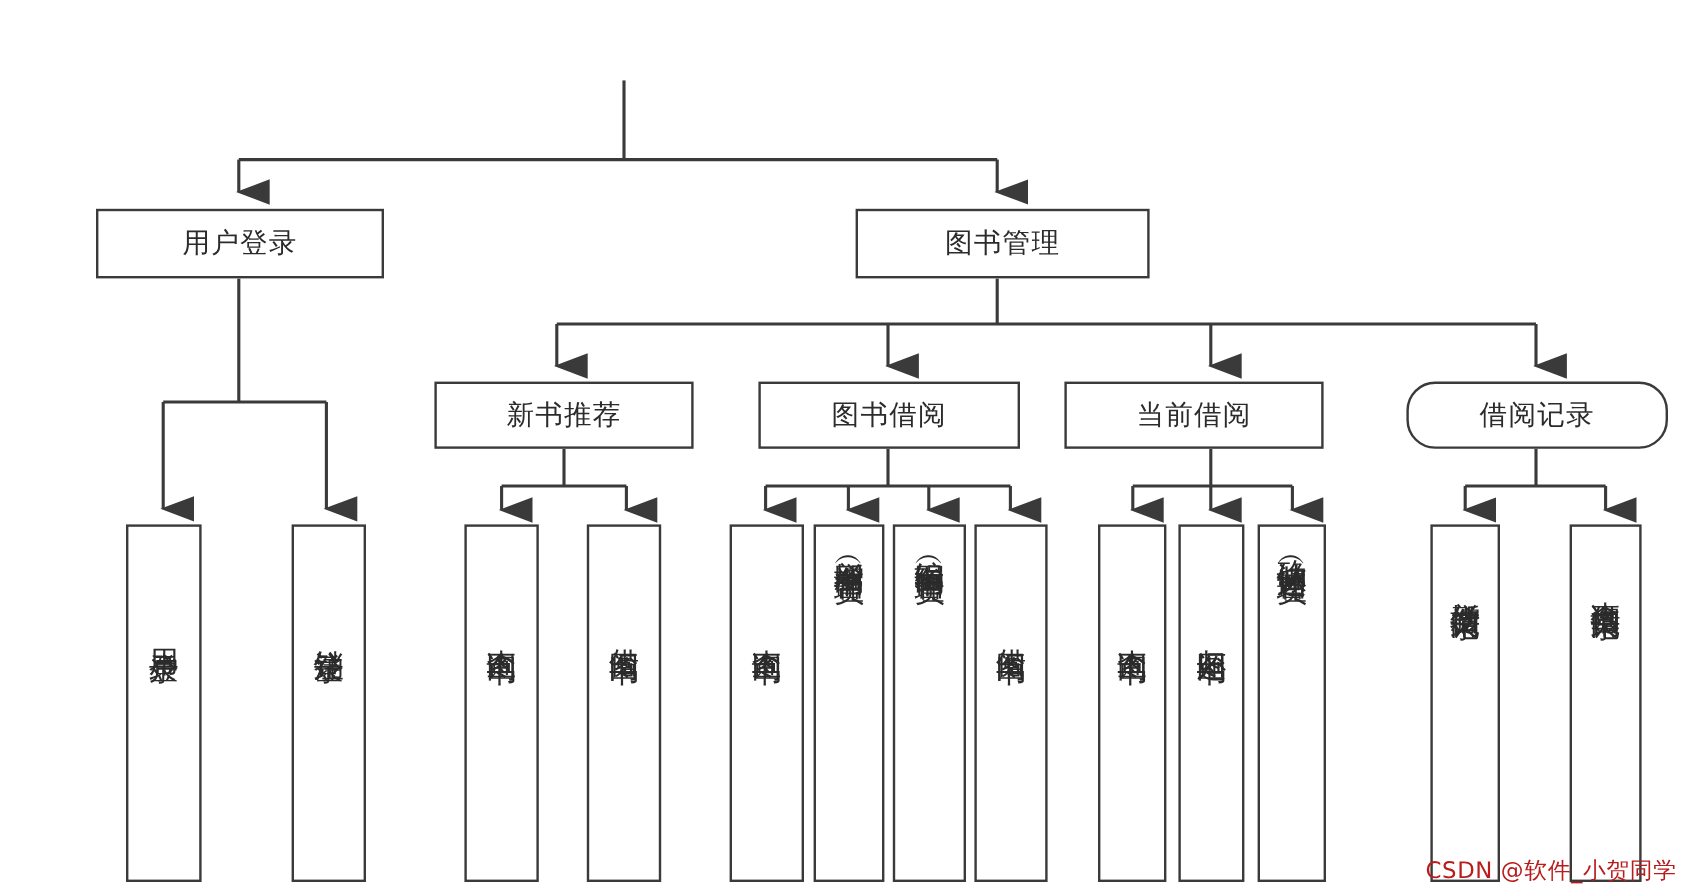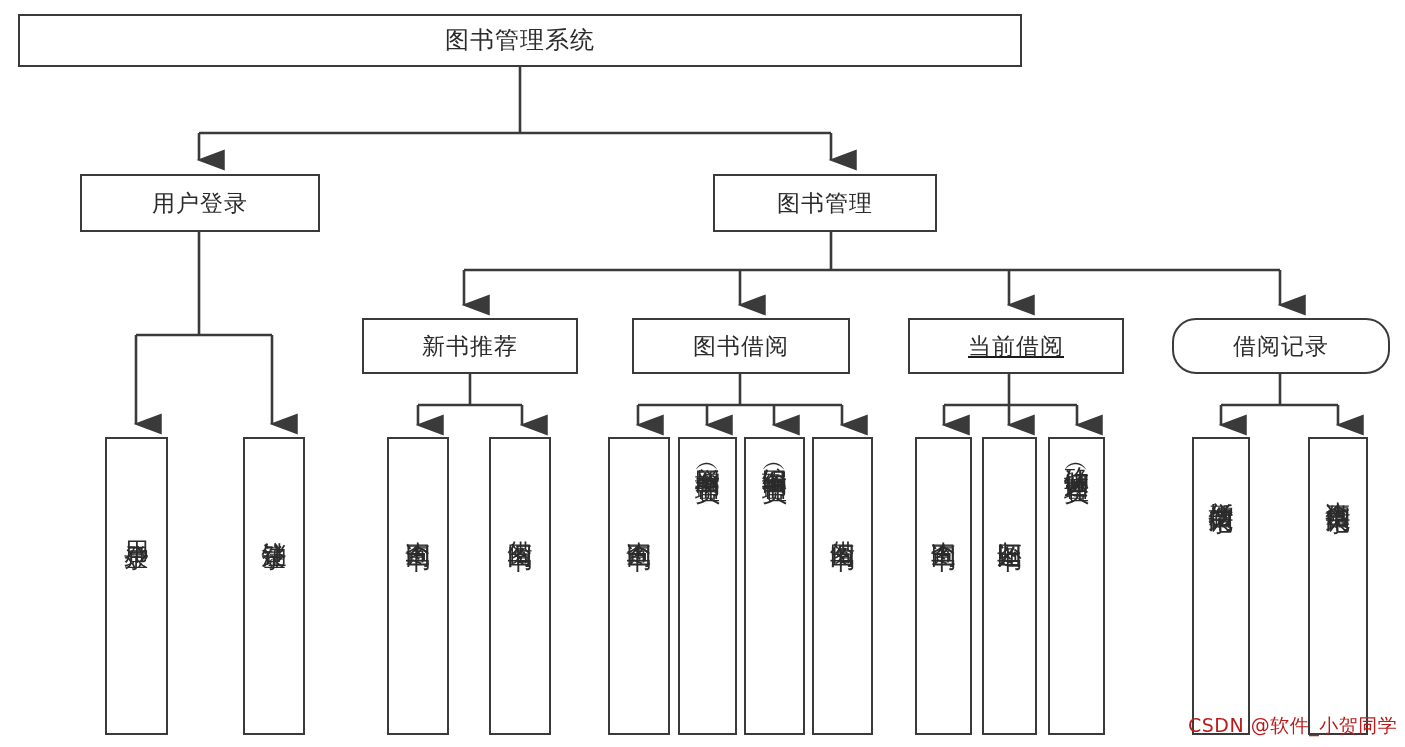--- a/index.html
+++ b/index.html
@@ -133,38 +133,35 @@
       <path d="M1009,405 L1009,425" marker-end="url(#arw)"></path>
       <path d="M1077,405 L1077,425" marker-end="url(#arw)"></path>
 
       <path d="M1280,374 L1280,405"></path>
       <path d="M1221,405 L1338,405"></path>
       <path d="M1221,405 L1221,425" marker-end="url(#arw)"></path>
       <path d="M1338,405 L1338,425" marker-end="url(#arw)"></path>
     </g>
   </svg>
 
-  <div class="node h-node root" style="left:18px; top:14px; width:1004px; height:53px;">
-    <span class="label">图书管理系统</span>
-  </div>
 
   <div class="node h-node" style="left:80px; top:174px; width:240px; height:58px;">
     <span class="label">用户登录</span>
   </div>
-  <div class="node h-node" style="left:713px; top:174px; width:224px; height:58px;">
+  <div class="node h-node" style="left:713px; top:174px; width:245px; height:58px;">
     <span class="label">图书管理</span>
   </div>
 
   <div class="node h-node" style="left:362px; top:318px; width:216px; height:56px;">
     <span class="label">新书推荐</span>
   </div>
   <div class="node h-node" style="left:632px; top:318px; width:218px; height:56px;">
     <span class="label">图书借阅</span>
   </div>
-  <div class="node h-node" style="left:908px; top:318px; width:216px; height:56px;text-decoration:underline;">
+  <div class="node h-node" style="left:887px; top:318px; width:216px; height:56px;">
     <span class="label">当前借阅</span>
   </div>
   <div class="node h-node" style="left:1172px; top:318px; width:218px; height:56px;border-radius:24px;">
     <span class="label">借阅记录</span>
   </div>
 
   <div class="node v-node" style="left:105px; top:437px; width:63px; height:298px; padding-top:82px;">
     <span class="label">用户登录</span>
   </div>
   <div class="node v-node" style="left:243px; top:437px; width:62px; height:298px; padding-top:82px;">

